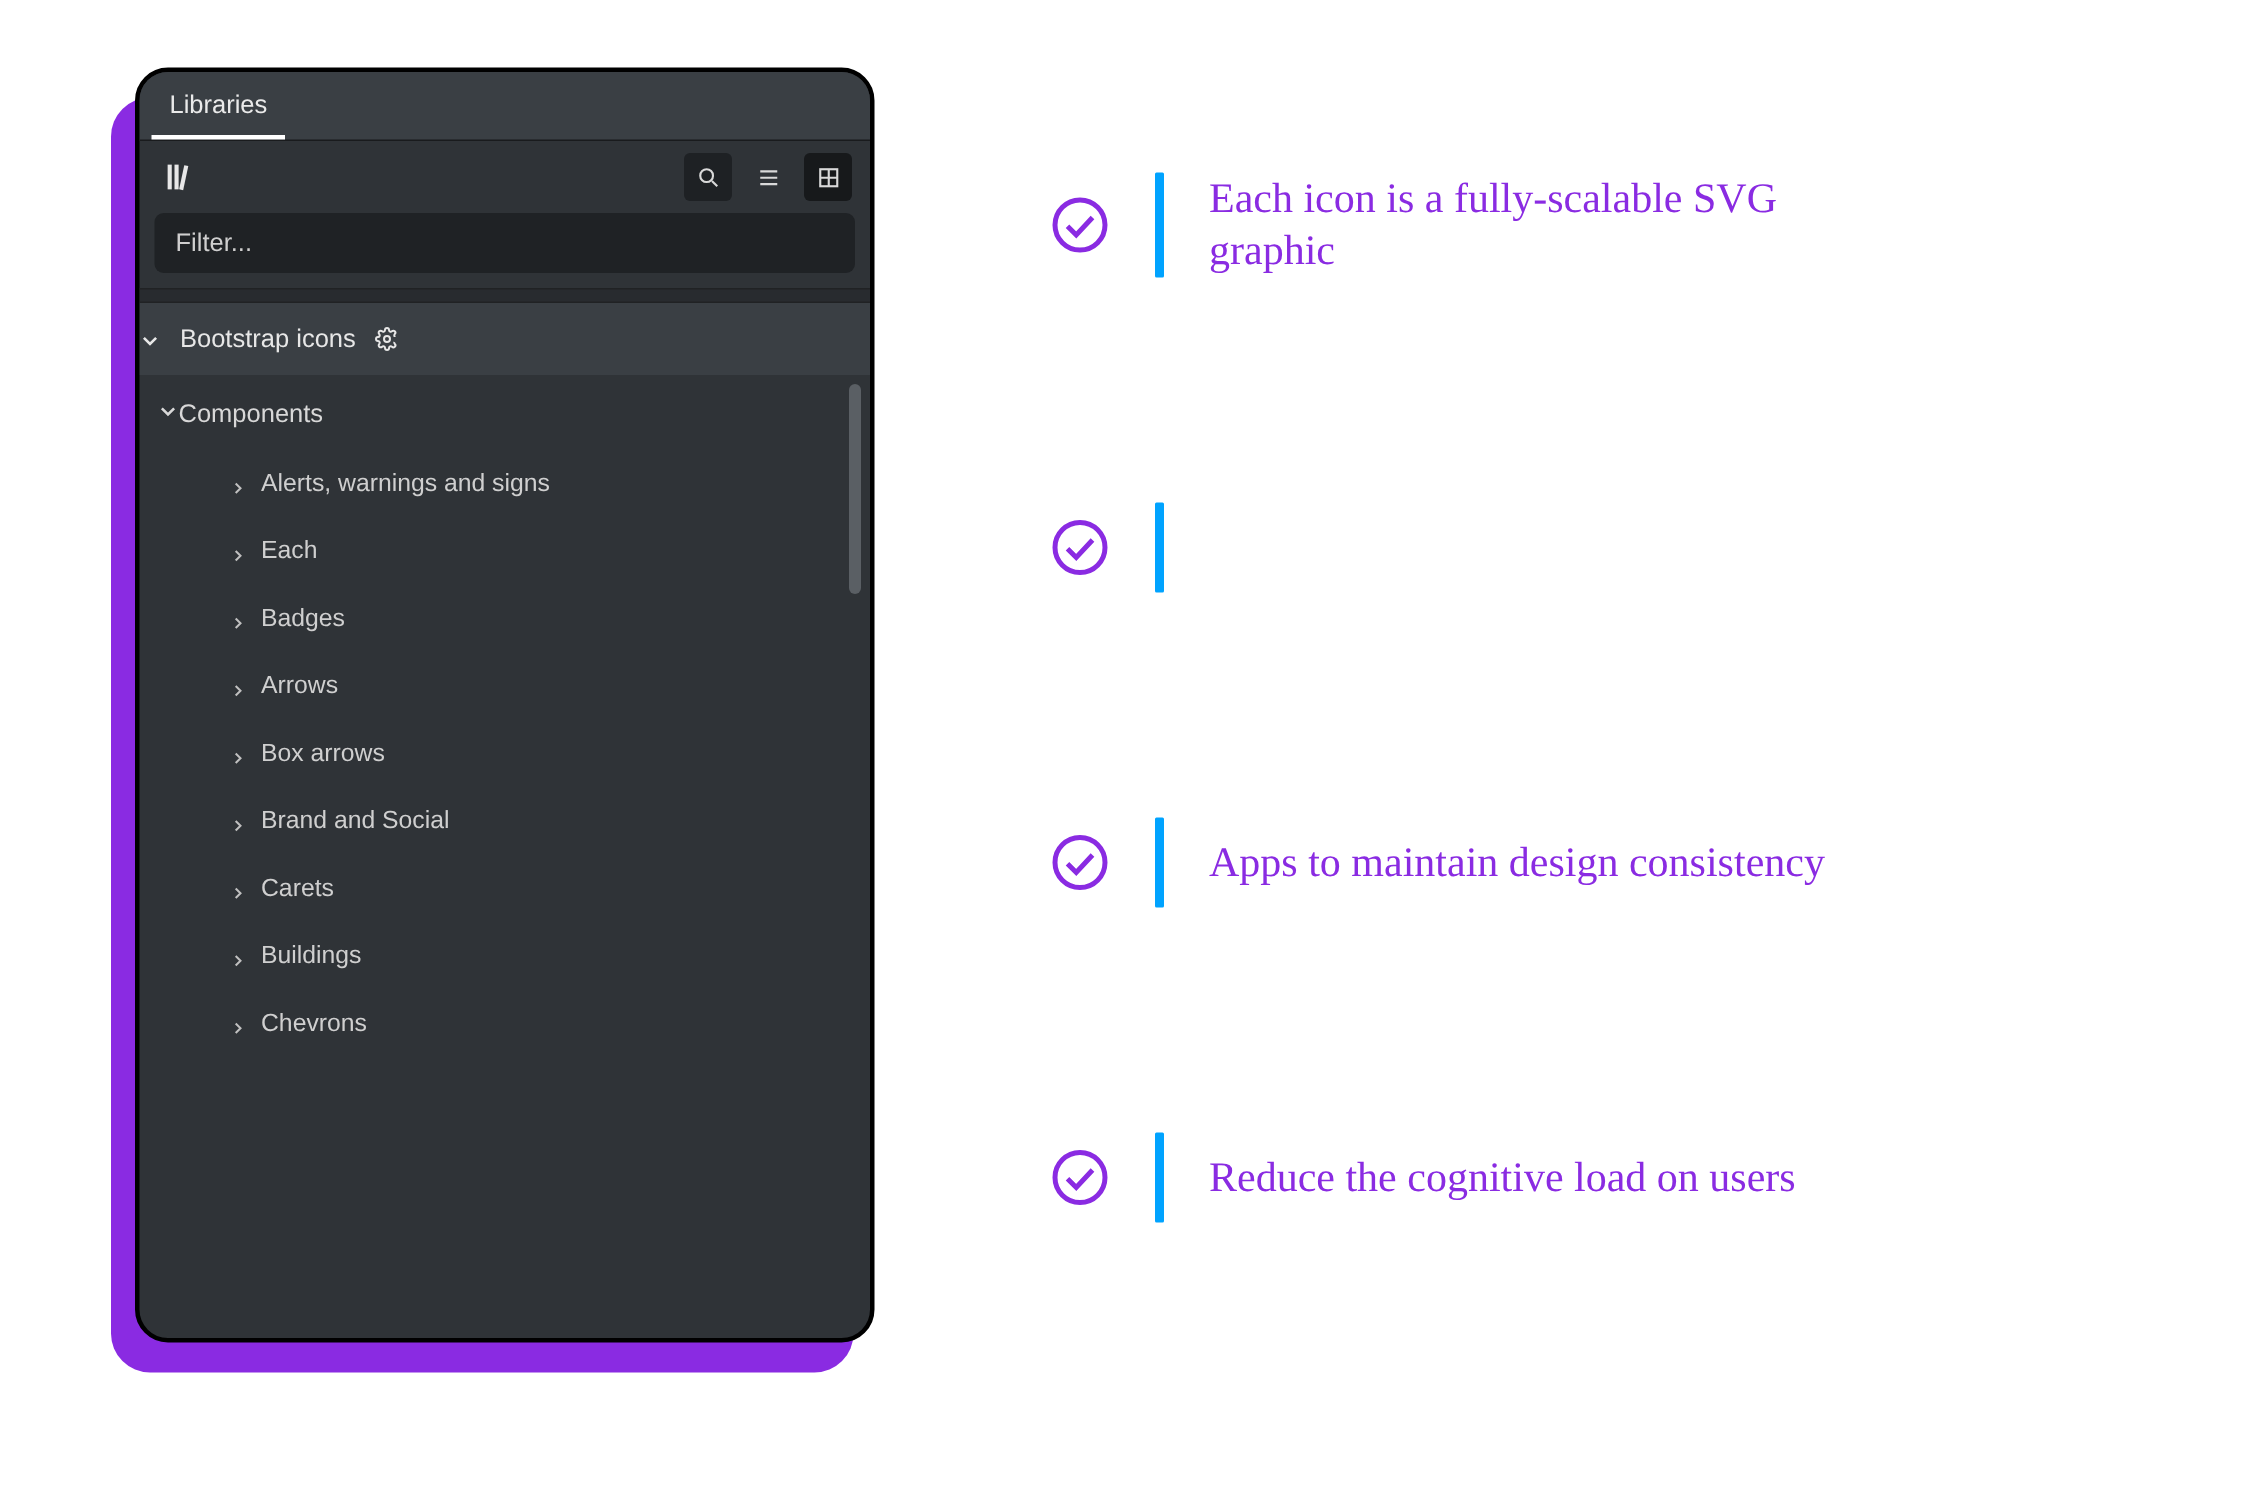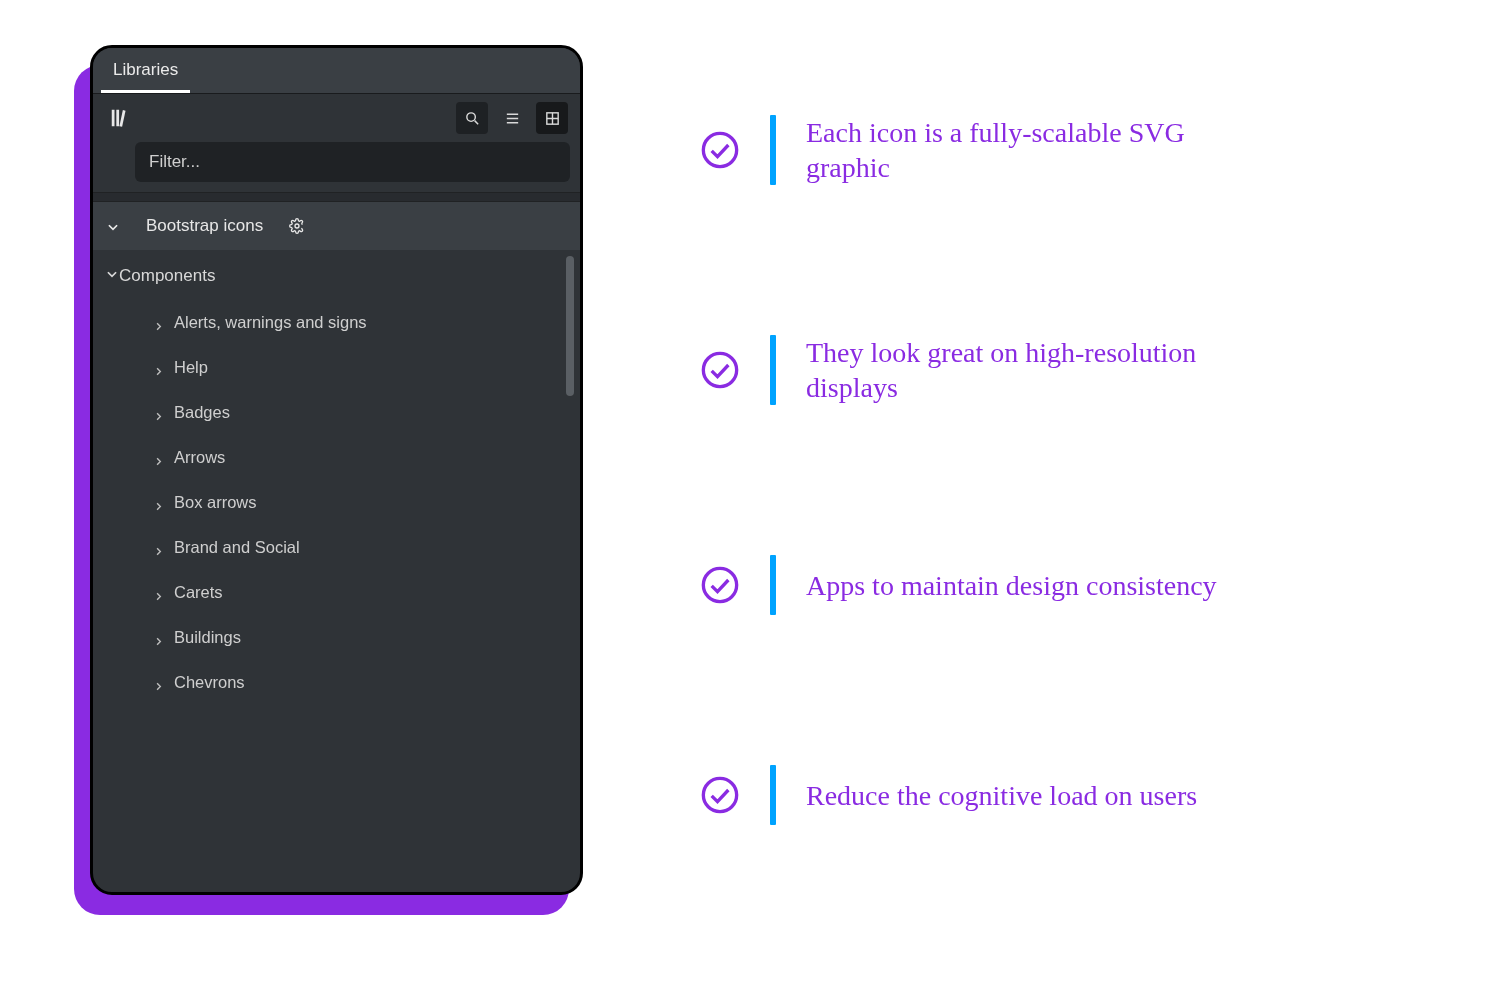--- a/index.html
+++ b/index.html
@@ -73,21 +73,20 @@
   .icon-btn svg, .lib-icon svg { display:block; }
 
   .lib-icon {
     width: 22px; height: 22px;
     margin-left: 4px;
     color: #e8e8e8;
   }
 
   .filter-wrap {
     padding: 0 10px 10px;
-    margin-left: 32px;
   }
   .filter {
     width: 100%;
     background: #1f2225;
     border: none;
     border-radius: 6px;
     color: #cfcfcf;
     font-size: 17px;
     padding: 10px 14px;
     outline: none;
@@ -96,24 +95,24 @@
 
   .divider {
     height: 10px;
     background: #282b2f;
     border-top: 1px solid #202224;
     border-bottom: 1px solid #202224;
   }
 
   .section {
     background: #3a3f44;
-    padding: 14px 13px;
+    padding: 14px 0;
     display: flex;
     align-items: center;
-    gap: 26px;
+    gap: 13px;
     font-size: 17px;
     color: #e7e7e7;
   }
   .section .chev { width: 14px; height: 14px; color:#e7e7e7; }
   .section .gear { width: 16px; height: 16px; color:#e7e7e7; }
 
   .group {
     flex: 1; display: flex; flex-direction: column;
   }
   .grp-header {
@@ -267,21 +266,21 @@
             <div class="item">
               <span class="chev"><svg viewBox="0 0 24 24" width="11" height="11" fill="none" stroke="currentColor" stroke-width="3">
                     <polyline points="9 5 16 12 9 19"></polyline>
                   </svg></span>
               <span>Alerts, warnings and signs</span>
             </div>
             <div class="item">
               <span class="chev"><svg viewBox="0 0 24 24" width="11" height="11" fill="none" stroke="currentColor" stroke-width="3">
                     <polyline points="9 5 16 12 9 19"></polyline>
                   </svg></span>
-              <span>Help</span>
+              <span>Each</span>
             </div>
             <div class="item">
               <span class="chev"><svg viewBox="0 0 24 24" width="11" height="11" fill="none" stroke="currentColor" stroke-width="3">
                     <polyline points="9 5 16 12 9 19"></polyline>
                   </svg></span>
               <span>Badges</span>
             </div>
             <div class="item">
               <span class="chev"><svg viewBox="0 0 24 24" width="11" height="11" fill="none" stroke="currentColor" stroke-width="3">
                     <polyline points="9 5 16 12 9 19"></polyline>
@@ -337,21 +336,20 @@
       <span class="bullet-text">Each icon is a fully-scalable SVG graphic</span>
     </div>
     <div class="bullet">
       <span class="check-icon">
         <svg viewBox="0 0 24 24" width="40" height="40" fill="none" stroke="currentColor" stroke-width="2">
             <circle cx="12" cy="12" r="10"></circle>
             <polyline points="7 12.5 10.5 16 17 9"></polyline>
           </svg>
       </span>
       <span class="accent-bar"></span>
-      <span class="bullet-text">They look great on high-resolution displays</span>
     </div>
     <div class="bullet">
       <span class="check-icon">
         <svg viewBox="0 0 24 24" width="40" height="40" fill="none" stroke="currentColor" stroke-width="2">
             <circle cx="12" cy="12" r="10"></circle>
             <polyline points="7 12.5 10.5 16 17 9"></polyline>
           </svg>
       </span>
       <span class="accent-bar"></span>
       <span class="bullet-text">Apps to maintain design consistency</span>

